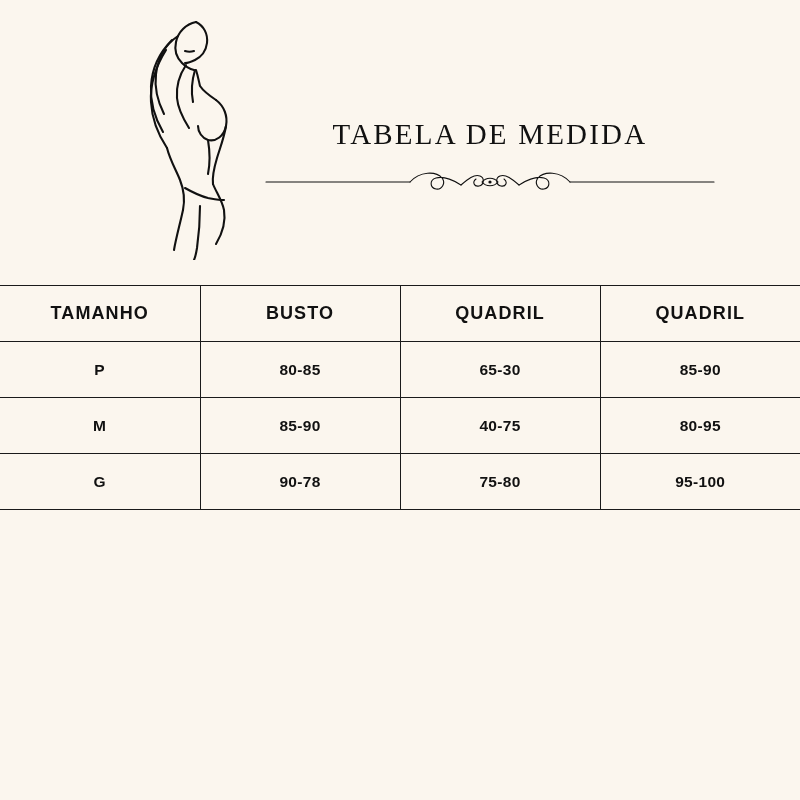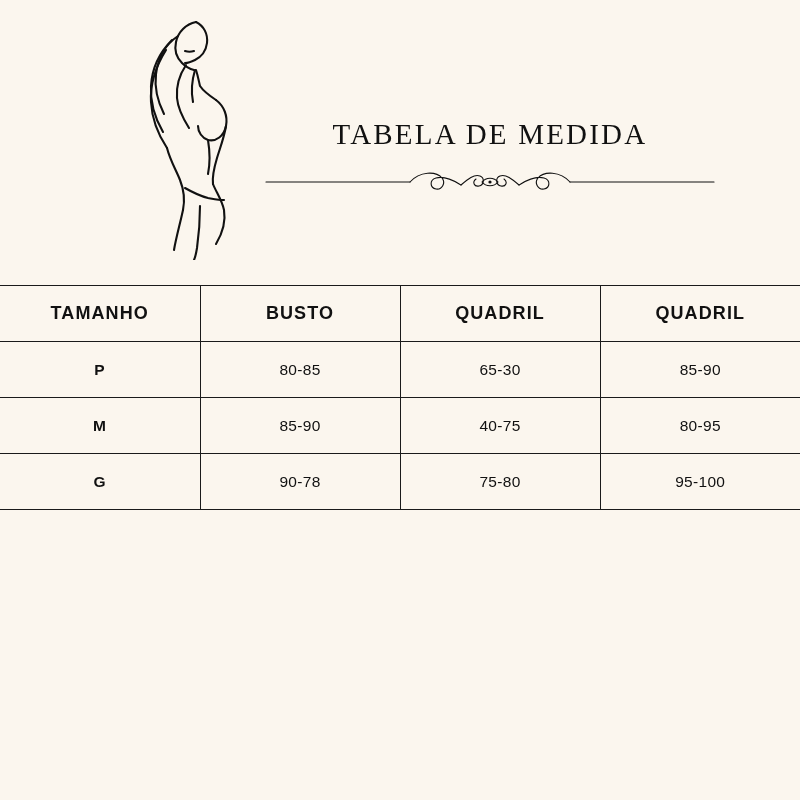--- a/index.html
+++ b/index.html
@@ -91,21 +91,21 @@
     letter-spacing: 1.1px;
     font-size: 18px;
   }
 
   table.size-table td.size-cell {
     font-weight: bold;
     letter-spacing: 0.6px;
   }
 
   table.size-table td {
-    font-weight: normal;
+    font-weight: bold;
     letter-spacing: 0.3px;
   }
 
   
   table.size-table tr > *:first-child {
     border-left: none;
   }
   table.size-table tr > *:last-child {
     border-right: none;
   }

